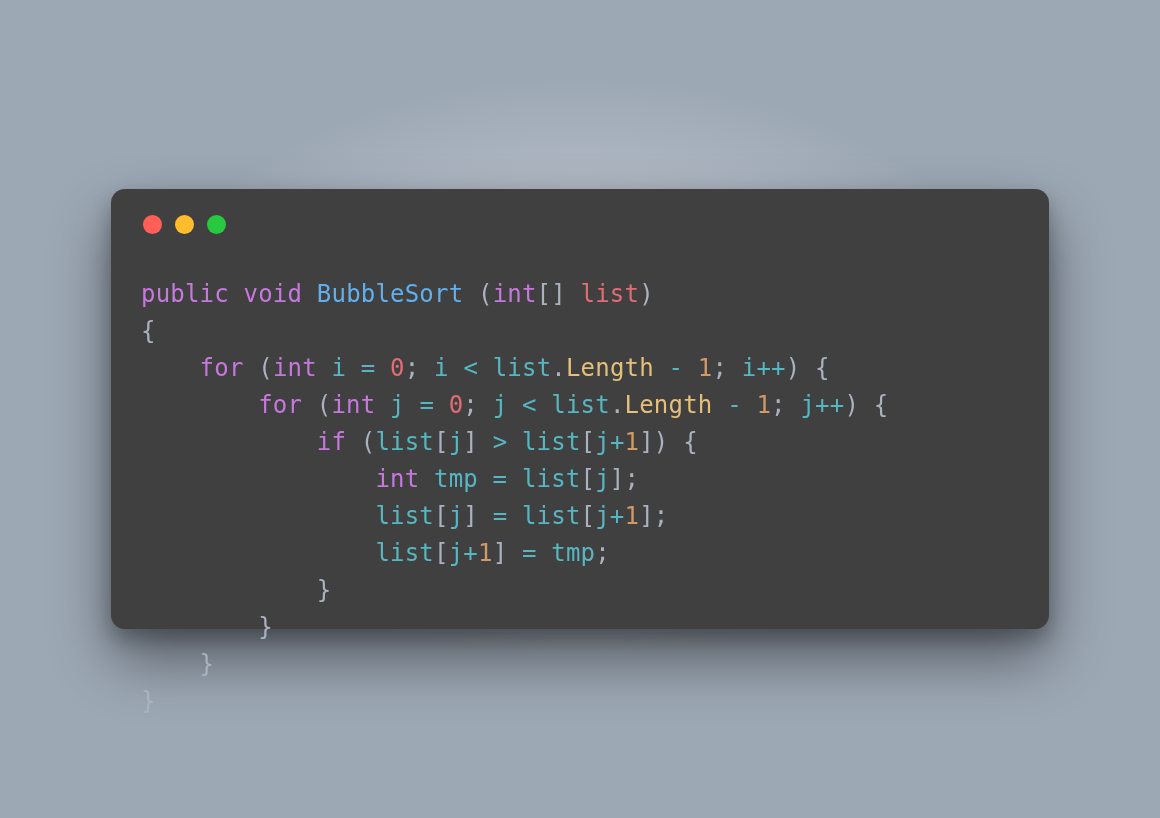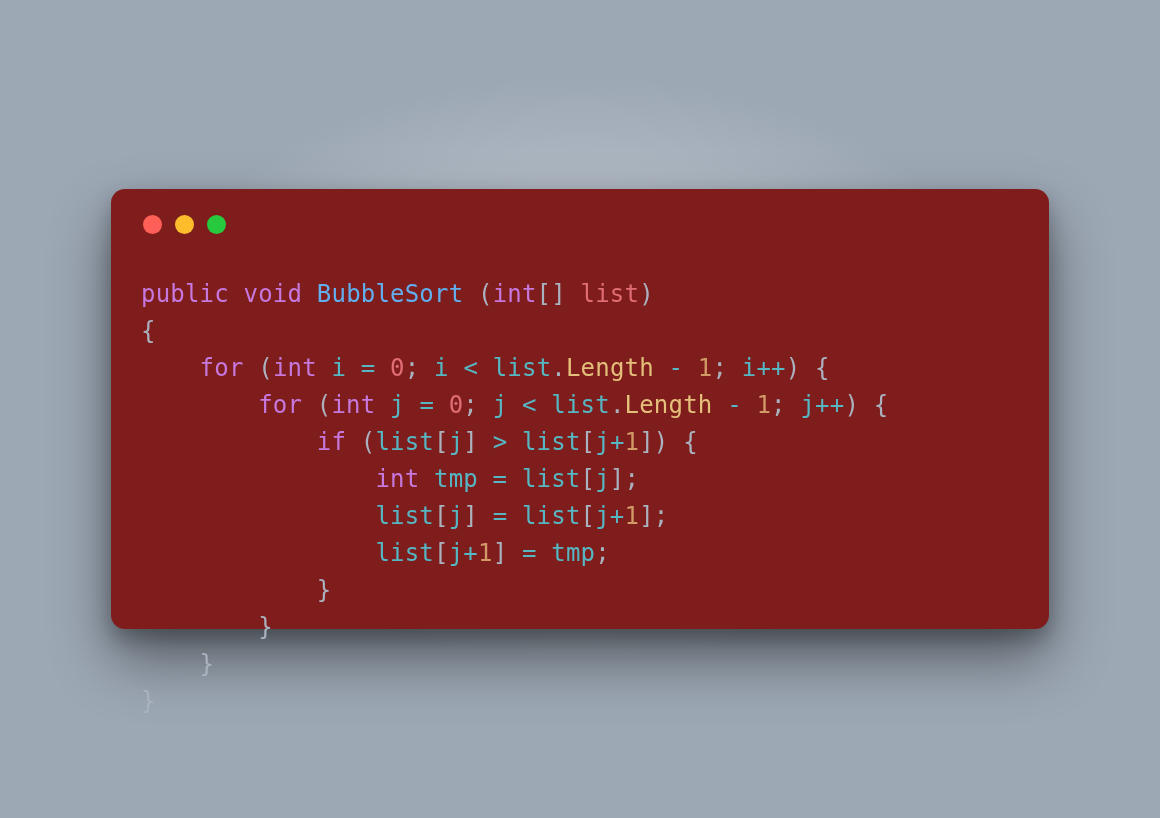--- a/index.html
+++ b/index.html
@@ -16,21 +16,21 @@
     .backdrop-glow {
       position: absolute;
       inset: 0;
       background: radial-gradient(ellipse 60% 55% at 50% 45%, rgba(255,255,255,0.5) 0%, rgba(255,255,255,0.0) 65%);
       pointer-events: none;
     }
     .window {
       position: relative;
       width: 938px;
       height: 440px;
-      background: #7f1d1d;
+      background: #404040;
       border-radius: 14px;
       box-shadow: 0 30px 60px rgba(0,0,0,0.45), 0 10px 20px rgba(0,0,0,0.25);
       padding: 26px 30px 20px 30px;
     }
     .traffic-lights {
       display: flex;
       gap: 13px;
       margin-bottom: 42px;
       margin-left: 2px;
     }

